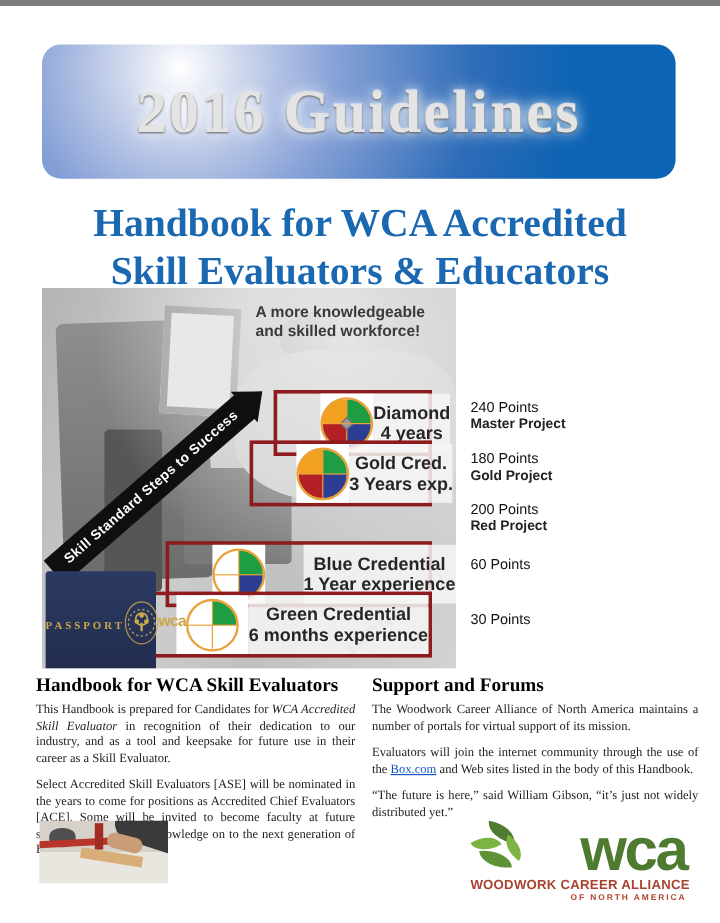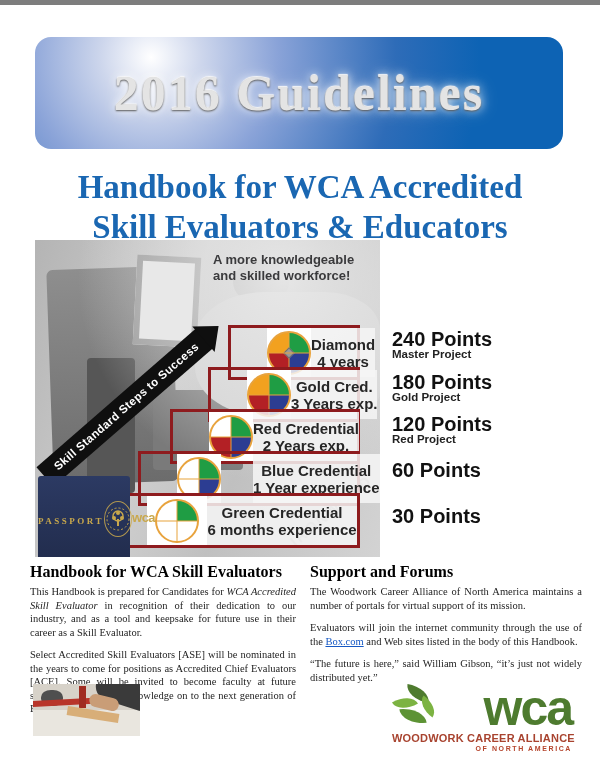--- a/index.html
+++ b/index.html
@@ -75,21 +75,21 @@
     border-radius:3px 3px 0 0; z-index:7; display:flex; flex-direction:row; align-items:center; }
   .passport-title { margin-top:9px; color:#c9a84c; font-family:"Liberation Serif", serif; font-weight:bold;
     font-size:9px; letter-spacing:2.5px; }
   .seal { margin-top:4px; width:36px; height:36px; border-radius:50%; border:1.5px solid rgba(201,168,76,.85);
     display:flex; align-items:center; justify-content:center; }
   .seal svg { display:block; }
   .passport-logo { margin-top:2px; color:#c9a84c; font-family:"Liberation Sans", sans-serif; font-weight:bold; font-size:13px; letter-spacing:-0.5px; }
 
   
   .points-entry { position:absolute; left:392px; width:200px; font-family:"Liberation Sans", sans-serif; color:#111; }
-  .points-big { font-weight:bold; font-size:20px; line-height:18px; }
+  .points-big { font-weight:normal; font-size:12px; line-height:18px; }
   .points-sub { font-weight:bold; font-size:11.5px; line-height:13px; color:#222; }
   .pt-0 { top:330px; } .pt-1 { top:373px; } .pt-2 { top:415px; } .pt-3 { top:461px; } .pt-4 { top:507px; }
 
   
   .col { position:absolute; top:562px; font-size:10.5px; line-height:13.5px; color:#1d1d1d; text-align:justify; }
   .col-left  { left:30px;  width:266px; }
   .col-right { left:310px; width:272px; }
   .col h3 { font-size:16px; line-height:19px; font-weight:bold; color:#000; margin-bottom:4px; text-align:left; }
   .col p { margin-bottom:9px; }
   .link { color:#1558c4; text-decoration:underline; }
@@ -162,29 +162,20 @@
     <div class="step-row step-1">
       <div class="riser">
         <div class="pie pie-gold"></div>
       </div>
       <div class="tread">
         <span>Gold Cred.</span>
         <span>3 Years exp.</span>
       </div>
     </div>
 
-    <div class="step-row step-2">
-      <div class="riser">
-        <div class="pie pie-red"></div>
-      </div>
-      <div class="tread">
-        <span>Red Credential</span>
-        <span>2 Years exp.</span>
-      </div>
-    </div>
 
     <div class="step-row step-3">
       <div class="riser">
         <div class="pie pie-blue"></div>
       </div>
       <div class="tread">
         <span>Blue Credential</span>
         <span>1 Year experience</span>
       </div>
     </div>
@@ -217,21 +208,21 @@
 
   <div class="points-entry pt-0">
     <div class="points-big">240 Points</div>
     <div class="points-sub">Master Project</div>
   </div>
   <div class="points-entry pt-1">
     <div class="points-big">180 Points</div>
     <div class="points-sub">Gold Project</div>
   </div>
   <div class="points-entry pt-2">
-    <div class="points-big">120 Points</div>
+    <div class="points-big">200 Points</div>
     <div class="points-sub">Red Project</div>
   </div>
   <div class="points-entry pt-3">
     <div class="points-big">60 Points</div>
   </div>
   <div class="points-entry pt-4">
     <div class="points-big">30 Points</div>
   </div>
 
   <div class="col col-left">

